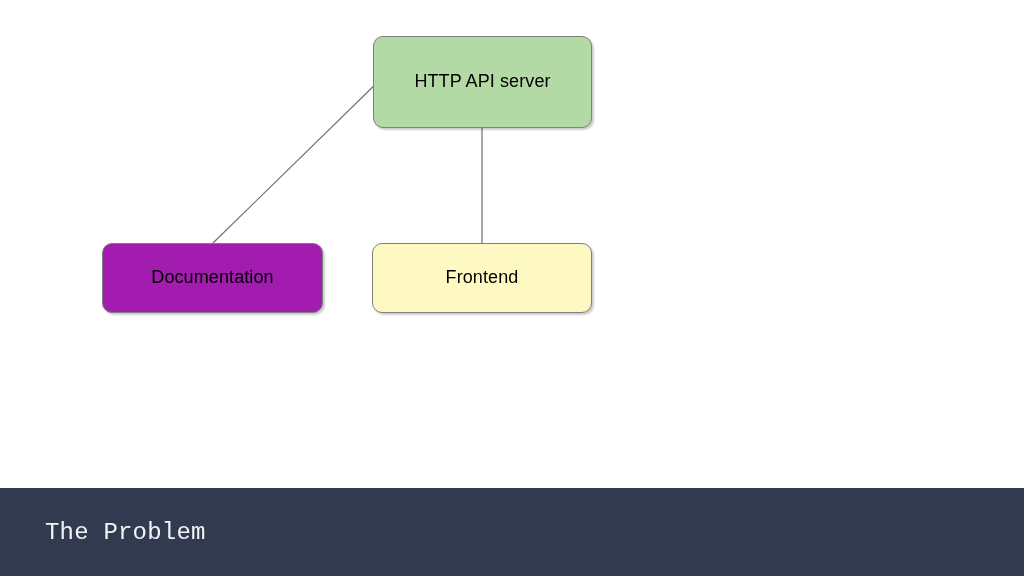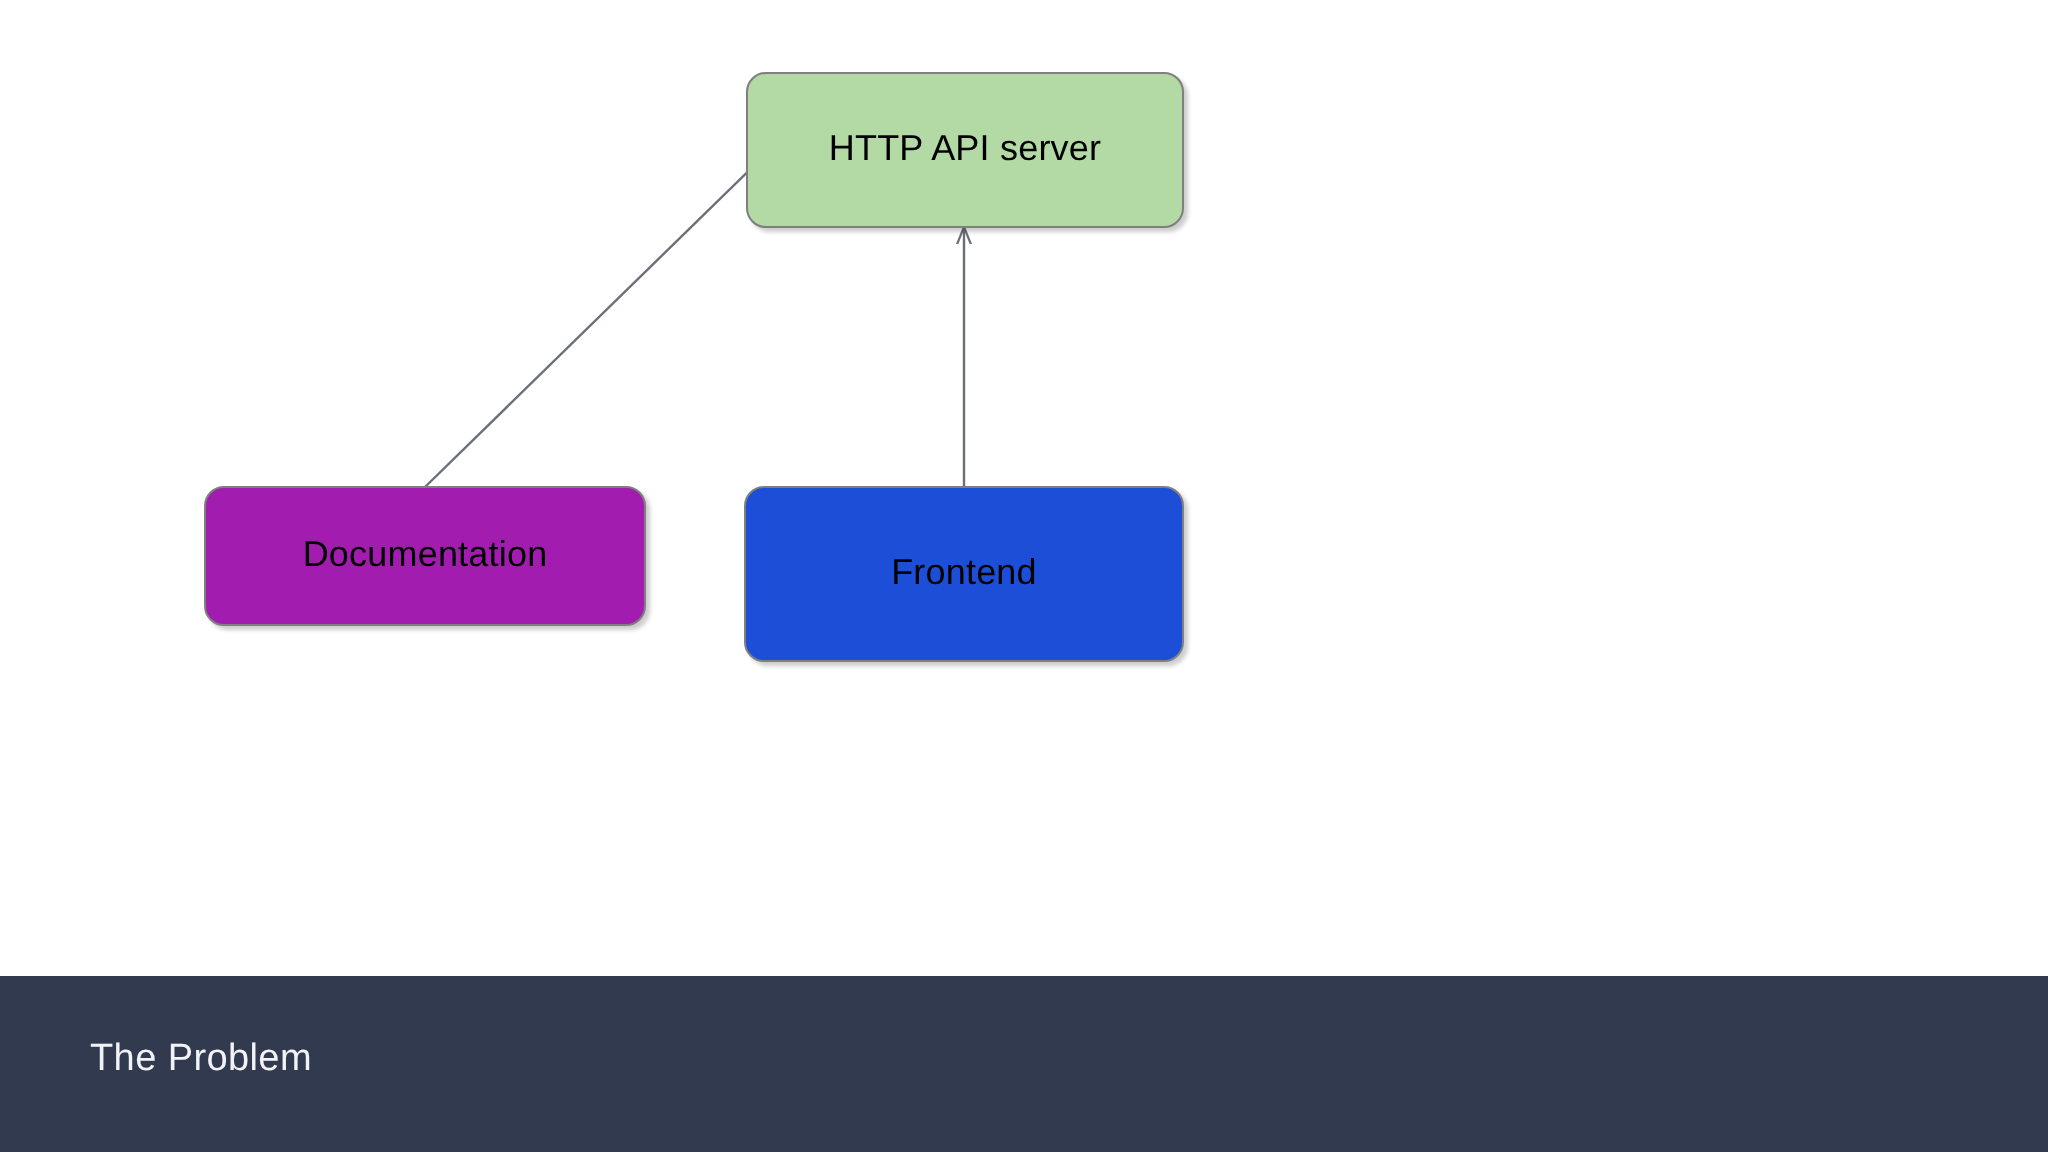--- a/index.html
+++ b/index.html
@@ -64,58 +64,58 @@
   .node-label {
     display: block;
     text-align: center;
     white-space: nowrap;
   }
 
   #node-api {
     left: 373px;
     top: 36px;
     width: 219px;
-    height: 78px;
+    height: 92px;
     background: #b3d9a4;
   }
 
   #node-docs {
     left: 102px;
     top: 243px;
     width: 221px;
     height: 70px;
     background: #a21caf;
   }
 
   #node-frontend {
     left: 372px;
     top: 243px;
     width: 220px;
-    height: 88px;
-    background: #1d4ed8;
+    height: 70px;
+    background: #fef9c3;
   }
 
   
   #footer {
     position: absolute;
     left: 0;
     top: 488px;
     width: 1024px;
     height: 88px;
     background: #313a4e;
   }
 
   #footer-title {
     position: absolute;
     left: 45px;
     top: 31px;
     margin: 0;
     padding: 0;
-    font-family: Liberation Sans, sans-serif;
-    font-size: 19px;
+    font-family: Liberation Mono, monospace;
+    font-size: 24px;
     font-weight: 400;
     color: #f2f3f6;
     letter-spacing: 0.2px;
     white-space: nowrap;
   }
 </style>
 </head>
 <body>
 
 <div id="slide">

